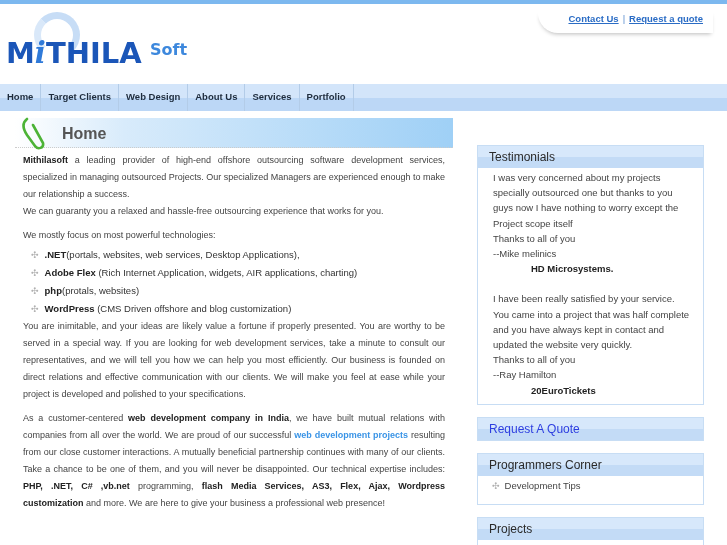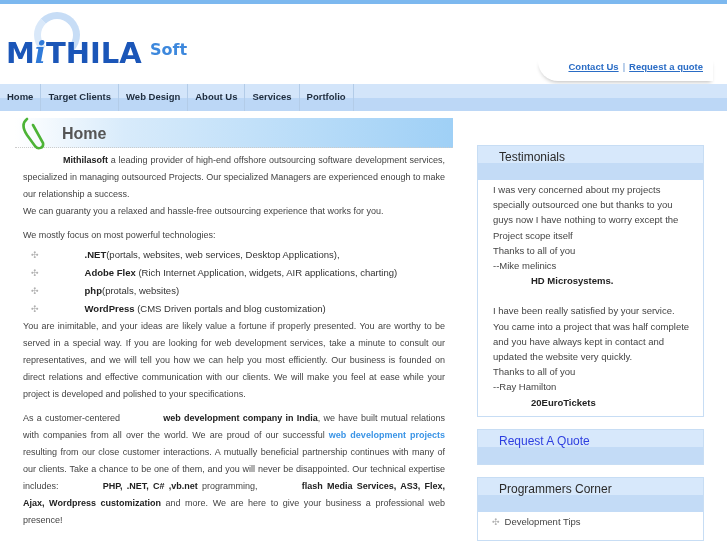--- a/index.html
+++ b/index.html
@@ -12,47 +12,47 @@
   .logo { position: absolute; left: 6px; top: 6px; width: 210px; height: 70px; }
   .logo .ring { position: absolute; left: 28px; top: 2px; width: 46px; height: 46px; border-radius: 50%;
     border: 7px solid #c7ddf6; border-bottom-color: transparent; border-left-color: #d9e8f9; }
   .logo .txt { position: absolute; left: 0; top: 26px; font-weight: bold; font-size: 29px; letter-spacing: 0px;
     color: #1b56b8; font-family: "DejaVu Sans", sans-serif; }
   .logo .txt .i { color: #2f7ad9; font-style: italic; font-family: "DejaVu Serif", serif; }
   .logo .soft { position: absolute; left: 144px; top: 30px; font-size: 16px; font-weight: bold; color: #3d88dd;
     font-family: "DejaVu Sans", sans-serif; }
 
   .toplinks { position: absolute; right: 14px; top: 7px; height: 22px; padding: 0 10px 0 30px;
-    border-bottom-left-radius: 20px; box-shadow: 0 3px 4px -2px #bbb; font-size: 9.5px; line-height: 16px; margin-top: 48px; }
+    border-bottom-left-radius: 20px; box-shadow: 0 3px 4px -2px #bbb; font-size: 9.5px; line-height: 16px; }
   .toplinks a { color: #2a6cc5; text-decoration: underline; font-weight: bold; }
   .toplinks .sep { color: #5d8fcf; margin: 0 4px; }
 
   .nav { position: absolute; left: 0; top: 84px; width: 727px; height: 27px;
     background: linear-gradient(#d3e5fa 0%, #d3e5fa 50%, #bcd7f6 50%, #bcd7f6 100%); display: flex; }
   .nav .item { height: 27px; line-height: 26px; padding: 0 7px; font-size: 9.5px; font-weight: bold; color: #1e2c3d;
     border-right: 1px solid #b3cce8; cursor: pointer; }
 
   .main { position: absolute; left: 15px; top: 118px; width: 438px; }
   .title-bar { position: relative; height: 30px; background: linear-gradient(to right, #ffffff 0%, #d8ebfb 25%, #9fd0f6 100%);
     border-bottom: 1px dotted #ccc; }
   .title-bar .clip { position: absolute; left: 4px; top: -3px; width: 30px; height: 36px; }
   .title-bar .title { position: absolute; left: 47px; top: 7px; font-size: 16px; font-weight: bold; color: #555; }
 
   .content { font-size: 9px; line-height: 17px; color: #444; text-align: justify; padding: 4px 8px 0 8px; }
-  .content b { color: #222; margin-left: 40px; }
+  .content b { color: #222; }
   .content p { margin-bottom: 7px; }
   .content p.tight { margin-bottom: 0; }
   .content .link { color: #3a94e6; font-weight: bold; cursor: pointer; }
   .tech-list { list-style: none; margin: 2px 0 0 8px; }
   .tech-list li { font-size: 9.5px; line-height: 17px; color: #333; }
   .tech-list .bullet { color: #b0b0b0; font-size: 9px; margin-right: 6px; }
 
   .sidebar { position: absolute; left: 477px; top: 145px; width: 227px; }
   .box { border: 1px solid #c7ddf4; margin-bottom: 12px; background: #fff; }
-  .box-head { height: 34px; line-height: 22px; padding-left: 21px; font-size: 12px; color: #2a2a2a;
+  .box-head { height: 22px; line-height: 22px; padding-left: 11px; font-size: 12px; color: #2a2a2a;
     background: linear-gradient(#d7e8fb 0%, #d7e8fb 50%, #c3dbf6 50%, #c3dbf6 100%); }
   .box-head.quote { color: #2d3ee0; cursor: pointer; }
   .box-body { padding: 2px 4px 6px 15px; font-size: 9.5px; line-height: 15.2px; color: #444; }
   .box-body b { color: #222; padding-left: 38px; }
   .box-body .gap { height: 15px; }
   .side-list { list-style: none; padding: 2px 0 10px 14px; font-size: 9.5px; line-height: 15px; color: #444; }
   .side-list .bullet { color: #b0b0b0; margin-right: 5px; font-size: 9px; }
 </style>
 </head>
 <body>
@@ -87,21 +87,21 @@
     <div class="title">Home</div>
   </div>
   <div class="content">
     <p class="tight"><b>Mithilasoft</b><span> a leading provider of high-end offshore outsourcing software development services, specialized in managing outsourced Projects. Our specialized Managers are experienced enough to make our relationship a success.</span></p>
     <p>We can guaranty you a relaxed and hassle-free outsourcing experience that works for you.</p>
     <p class="tight">We mostly focus on most powerful technologies:</p>
     <ul class="tech-list">
       <li><span class="bullet">✣</span><b>.NET</b><span>(portals, websites, web services, Desktop Applications),</span></li>
       <li><span class="bullet">✣</span><b>Adobe Flex</b><span> (Rich Internet Application, widgets, AIR applications, charting)</span></li>
       <li><span class="bullet">✣</span><b>php</b><span>(protals, websites)</span></li>
-      <li><span class="bullet">✣</span><b>WordPress</b><span> (CMS Driven portals and blog customization)</span></li>
+      <li><span class="bullet">✣</span><b>WordPress</b><span> (CMS Driven offshore and blog customization)</span></li>
     </ul>
     <p>You are inimitable, and your ideas are likely value a fortune if properly presented. You are worthy to be served in a special way. If you are looking for web development services, take a minute to consult our representatives, and we will tell you how we can help you most efficiently. Our business is founded on direct relations and effective communication with our clients. We will make you feel at ease while your project is developed and polished to your specifications.</p>
     <p><span>As a customer-centered </span><b>web development company in India</b><span>, we have built mutual relations with companies from all over the world. We are proud of our successful </span><span class="link">web development projects</span><span> resulting from our close customer interactions. A mutually beneficial partnership continues with many of our clients. Take a chance to be one of them, and you will never be disappointed. Our technical expertise includes: </span><b>PHP, .NET, C# ,vb.net</b><span> programming, </span><b>flash Media Services, AS3, Flex, Ajax, Wordpress customization</b><span> and more. We are here to give your business a professional web presence!</span></p>
   </div>
 </div>
 
 <div class="sidebar">
   <div class="box">
     <div class="box-head">Testimonials</div>
     <div class="box-body">

